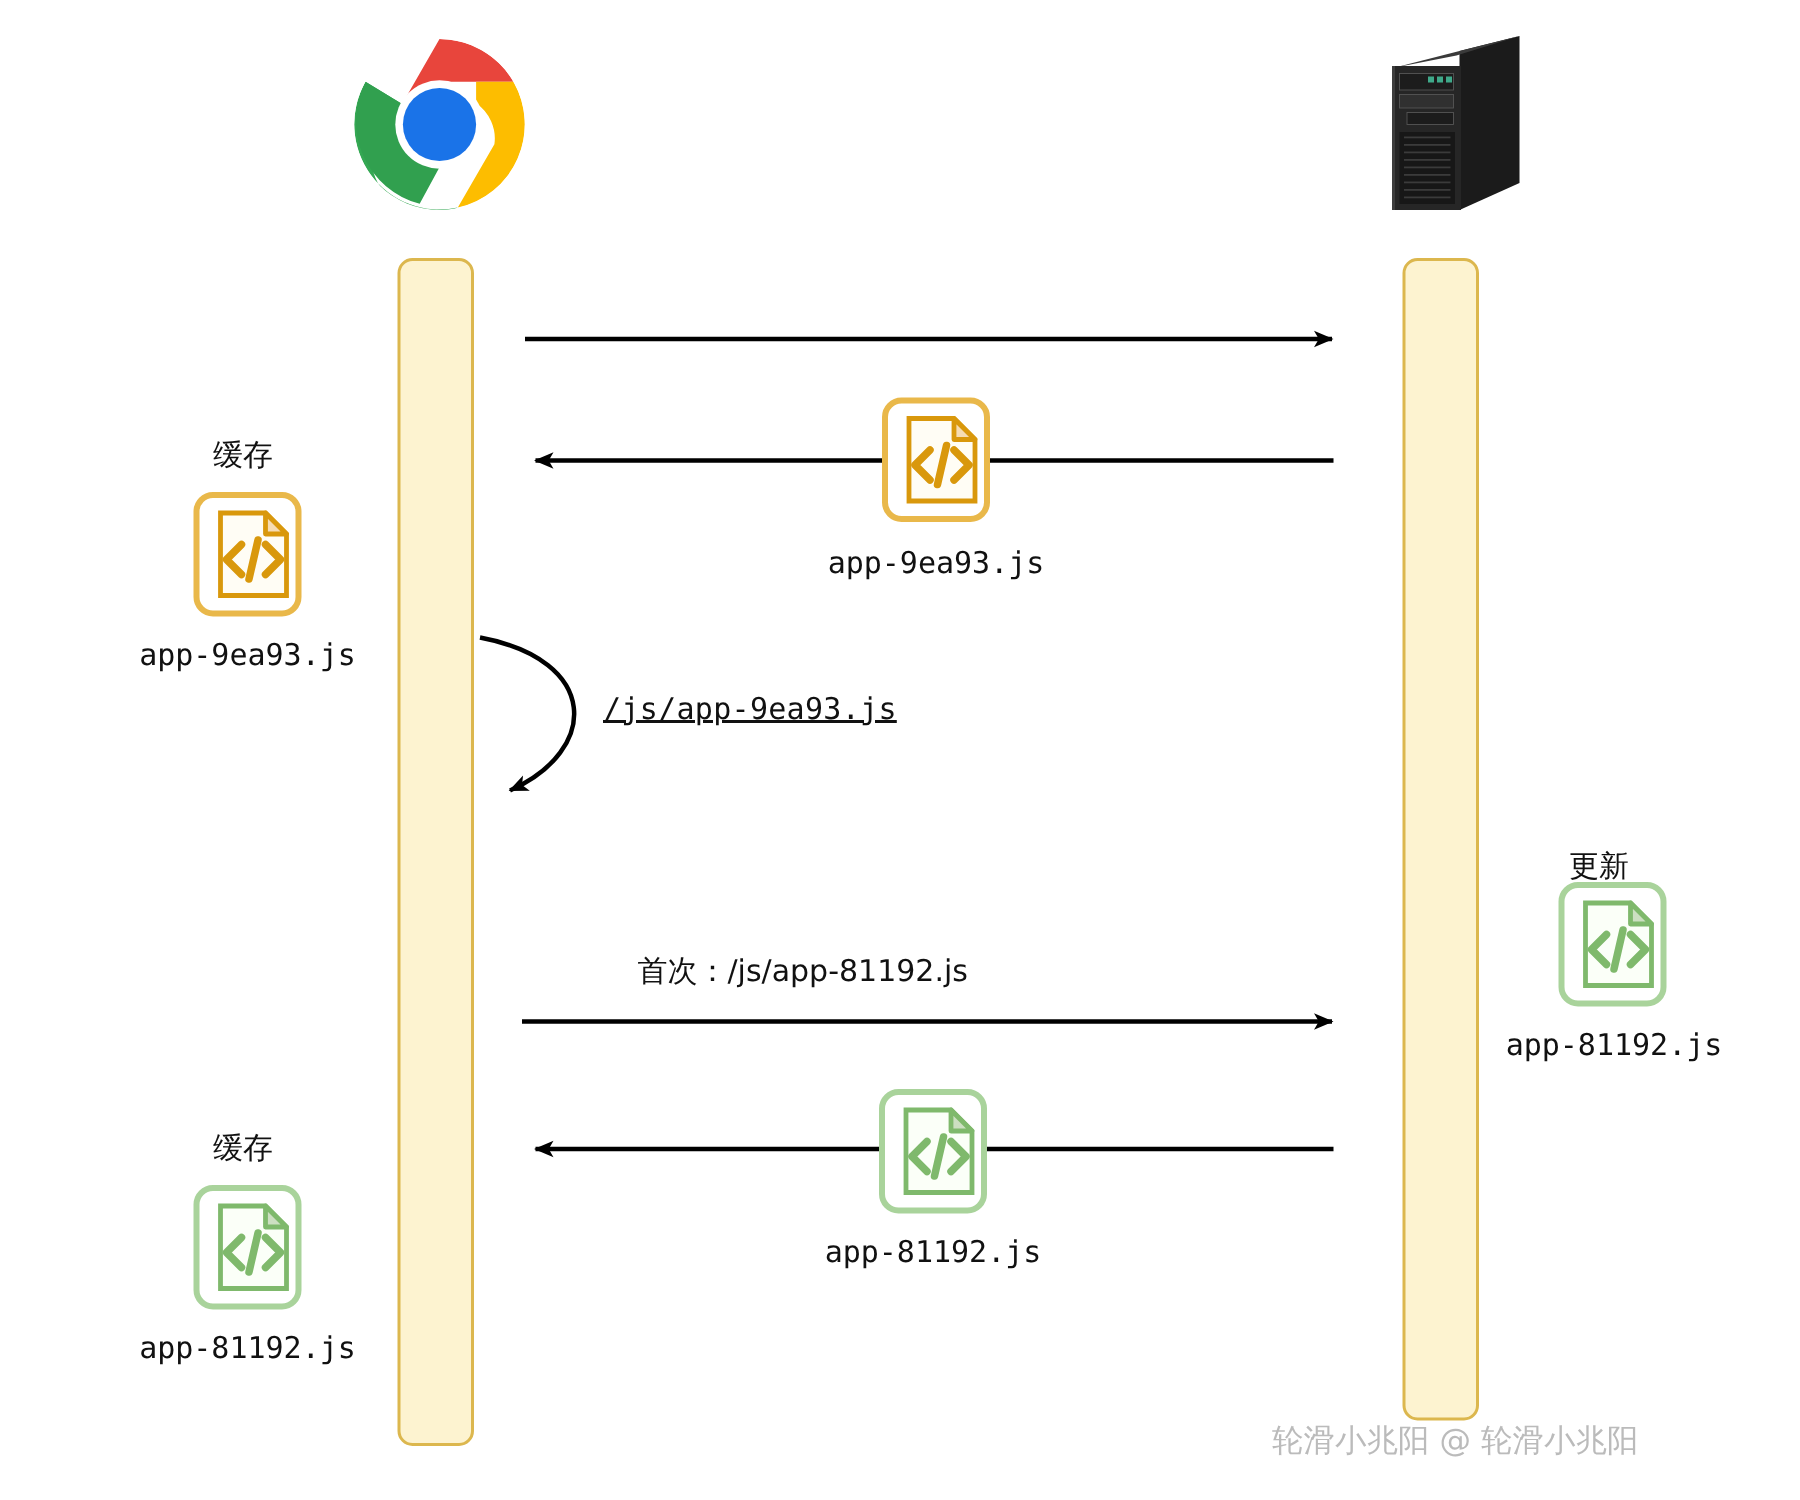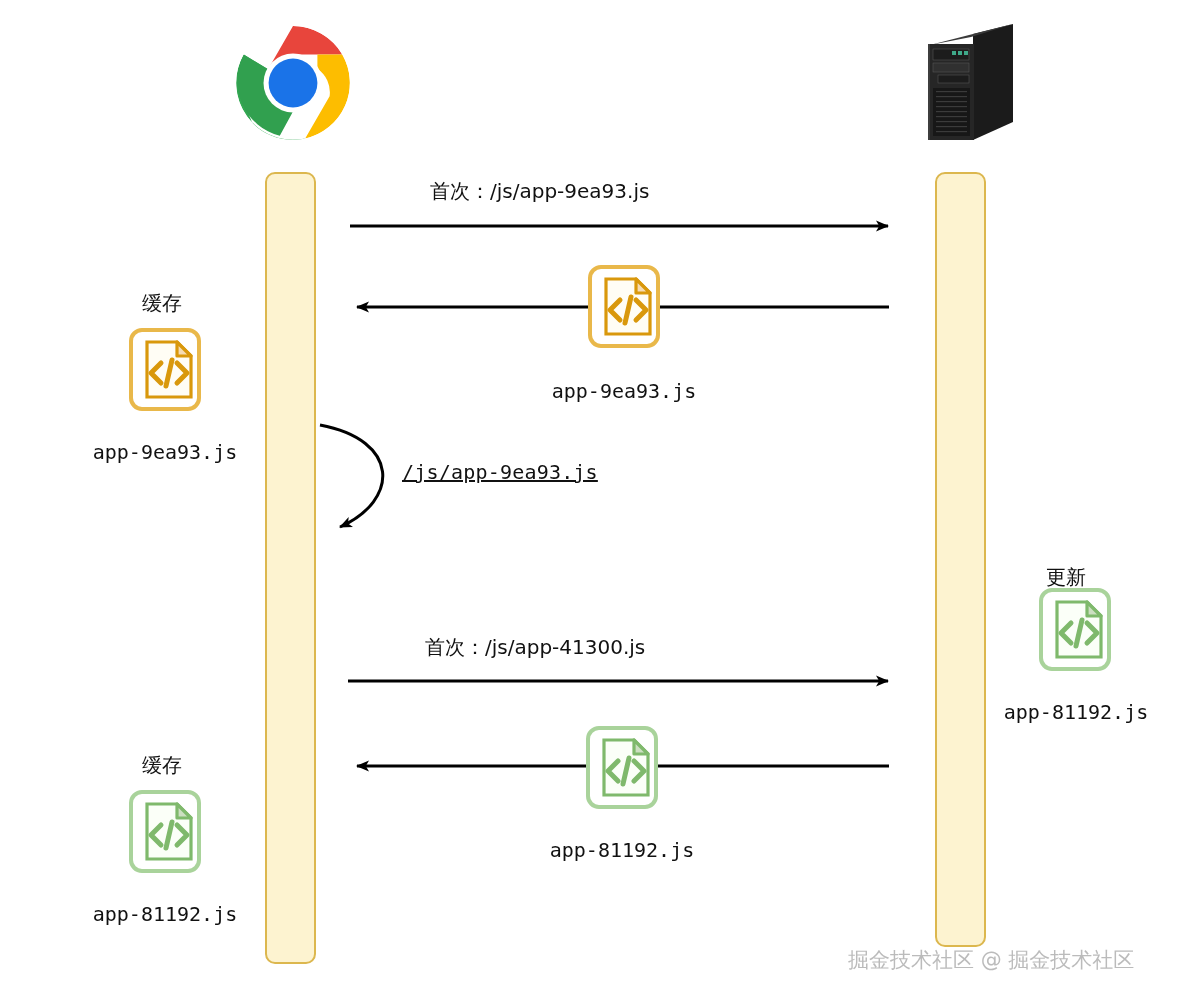--- a/index.html
+++ b/index.html
@@ -46,21 +46,20 @@
     color: #111111;
     white-space: nowrap;
   }
   .file-caption {
     position: absolute;
     font-family: "DejaVu Sans Mono", "Liberation Mono", monospace;
     font-size: 20px;
     color: #111111;
     white-space: nowrap;
     text-align: center;
-    margin-top: 16px;
   }
 
   
   .watermark {
     position: absolute;
     font-family: "DejaVu Sans", "Liberation Sans", sans-serif;
     font-size: 21px;
     color: #b8b8b8;
     white-space: nowrap;
     opacity: 0.95;
@@ -157,25 +156,24 @@
 
     <g>
       <line x1="348" y1="681" x2="888" y2="681" stroke="#000" stroke-width="3" marker-end="url(#ahR)"></line>
     </g>
 
     <g>
       <line x1="889" y1="766" x2="357" y2="766" stroke="#000" stroke-width="3" marker-end="url(#ahL)"></line>
     </g>
   </svg>
 
-  <div class="cjk-label" style="left:430px; top:178px;">首次：/js/app-9ea93.js</div>
 
   <div class="msg-label" style="left:402px; top:460px;text-decoration:underline;">/js/app-9ea93.js</div>
 
-  <div class="cjk-label" style="left:425px; top:634px;">首次：/js/app-41300.js</div>
+  <div class="cjk-label" style="left:425px; top:634px;">首次：/js/app-81192.js</div>
 
   <div class="abs" style="left:588px; top:265px; width:72px; height:83px;">
     <svg width="72" height="83" viewBox="0 0 72 83">
       <rect x="2" y="2" width="68" height="79" rx="11" fill="#ffffff" stroke="#e9b84a" stroke-width="4"></rect>
       <path d="M18 14 H48 L62 28 V69 H18 Z" fill="#fffdf5" stroke="#d9980c" stroke-width="3.2"></path>
       <path d="M48 14 V28 H62 Z" fill="#f6dcb3" stroke="#d9980c" stroke-width="3.2" stroke-linejoin="round"></path>
       <g stroke="#d9980c" stroke-width="5" fill="none" stroke-linecap="round" stroke-linejoin="round">
         <polyline points="32,35 22,45 32,55"></polyline>
         <polyline points="48,35 58,45 48,55"></polyline>
         <line x1="43" y1="32" x2="37" y2="58"></line>
@@ -236,15 +234,15 @@
       <path d="M48 14 V28 H62 Z" fill="#ccdfc1" stroke="#7fb96c" stroke-width="3.2" stroke-linejoin="round"></path>
       <g stroke="#7fb96c" stroke-width="5" fill="none" stroke-linecap="round" stroke-linejoin="round">
         <polyline points="32,35 22,45 32,55"></polyline>
         <polyline points="48,35 58,45 48,55"></polyline>
         <line x1="43" y1="32" x2="37" y2="58"></line>
       </g>
     </svg>
   </div>
   <div class="file-caption" style="left:952px; top:684px; width:248px;">app-81192.js</div>
 
-  <div class="watermark" style="left:848px; top:946px;">掘金技术社区 @ 掘金技术社区</div>
+  <div class="watermark" style="left:848px; top:946px;">轮滑小兆阳 @ 轮滑小兆阳</div>
 
 </div>
 
 </body></html>

